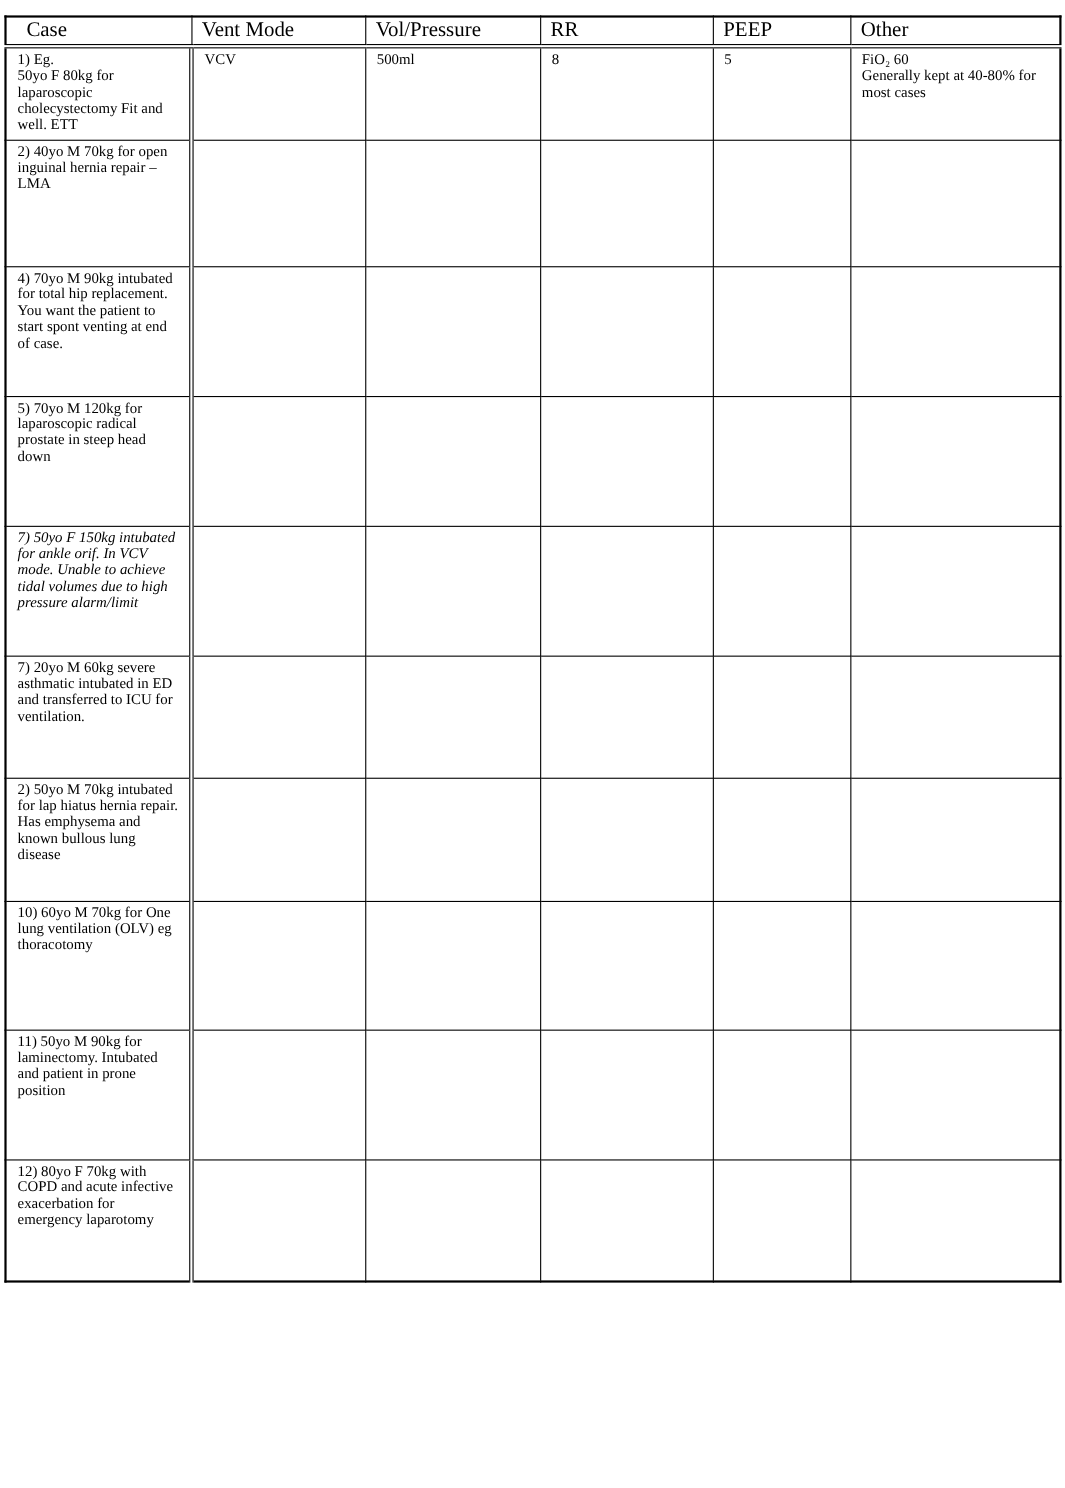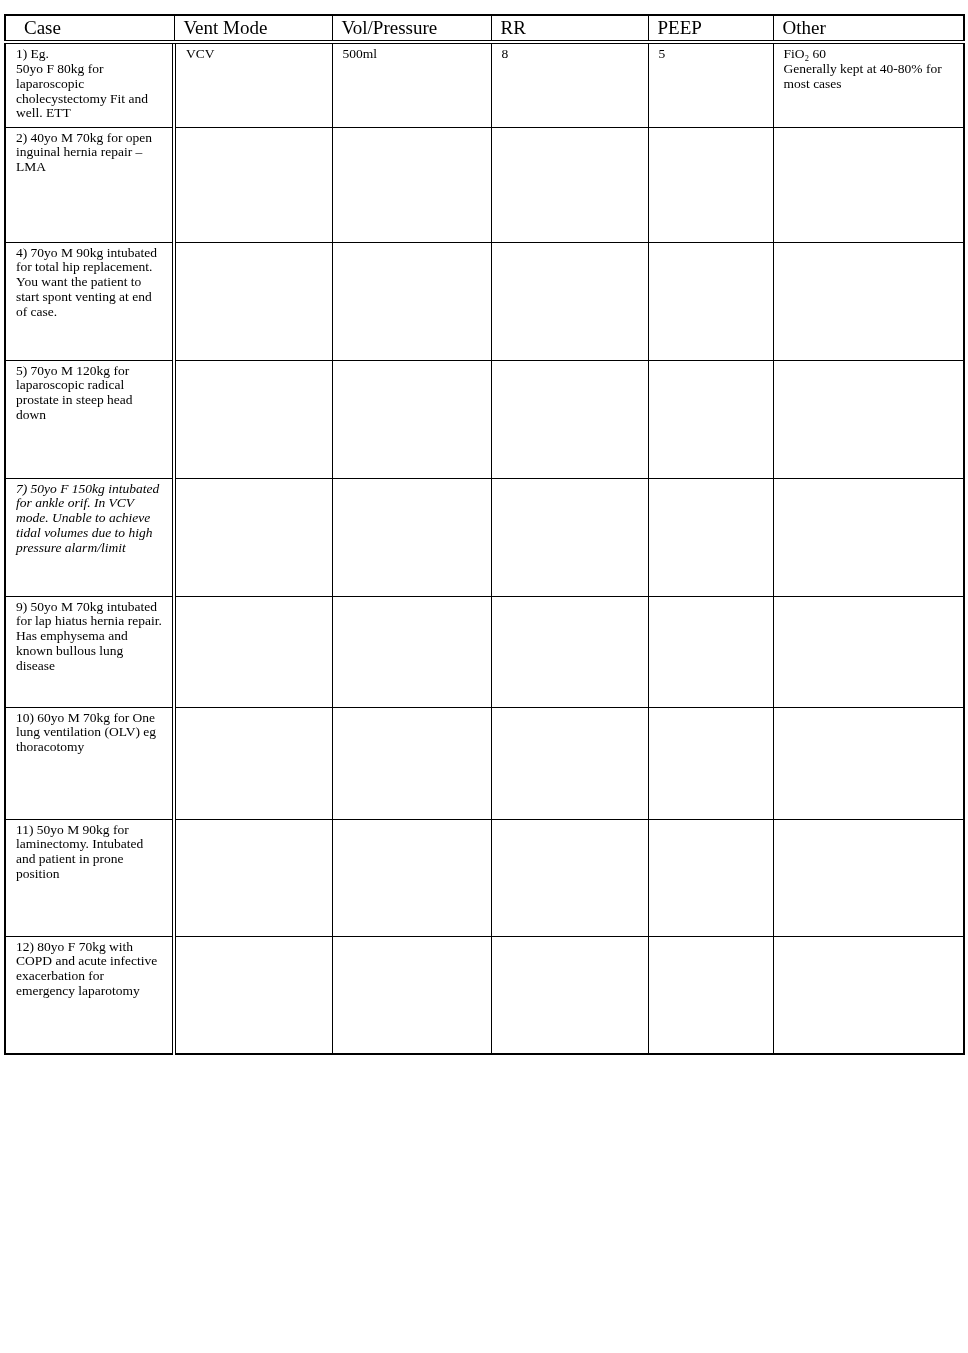--- a/index.html
+++ b/index.html
@@ -118,21 +118,29 @@
       </tr>
       <tr>
         <td>7) 50yo F 150kg intubated for ankle orif. In VCV mode. Unable to achieve tidal volumes due to high pressure alarm/limit</td>
         <td></td>
         <td></td>
         <td></td>
         <td></td>
         <td></td>
       </tr>
       <tr>
-        <td>9) 50yo M 70kg intubated for lap hiatus hernia repair. Has emphysema and known bullous lung disease</td>
+        <td>7) 20yo M 60kg severe asthmatic intubated in ED and transferred to ICU for ventilation.</td>
+        <td></td>
+        <td></td>
+        <td></td>
+        <td></td>
+        <td></td>
+      </tr>
+      <tr>
+        <td>2) 50yo M 70kg intubated for lap hiatus hernia repair. Has emphysema and known bullous lung disease</td>
         <td></td>
         <td></td>
         <td></td>
         <td></td>
         <td></td>
       </tr>
       <tr>
         <td>10) 60yo M 70kg  for One lung ventilation (OLV) eg thoracotomy</td>
         <td></td>
         <td></td>

